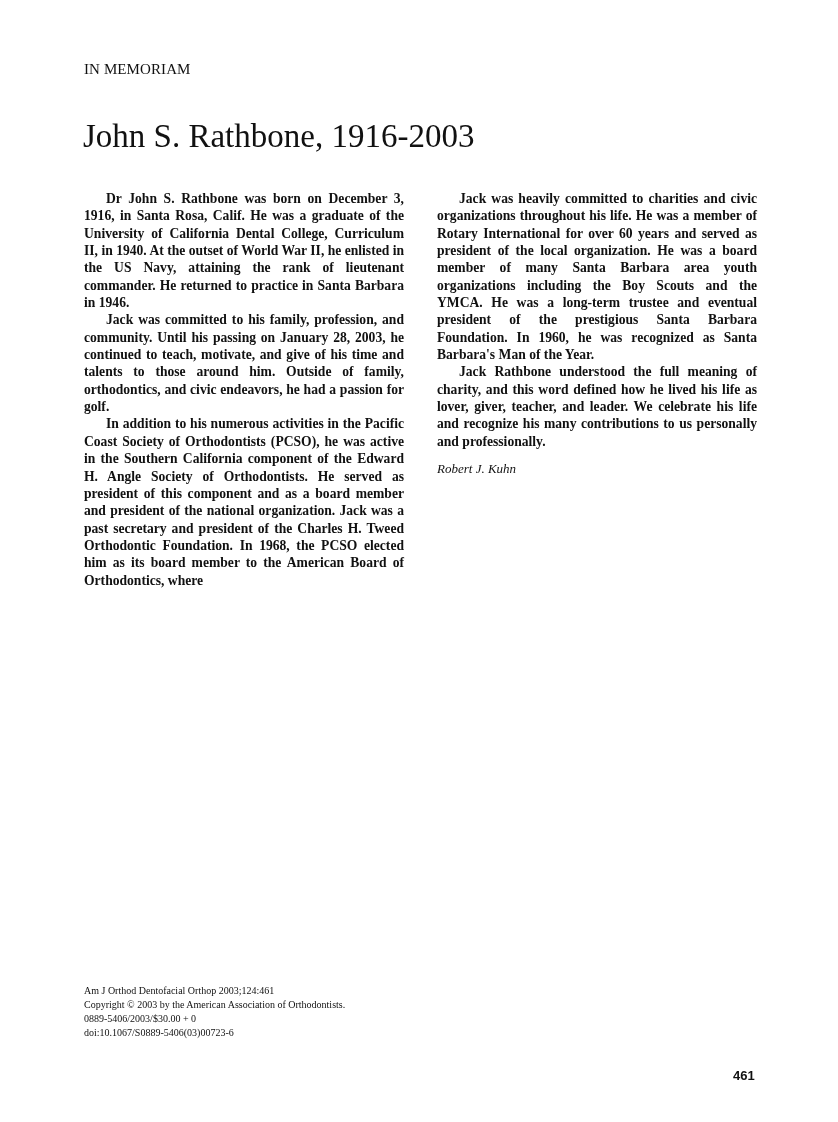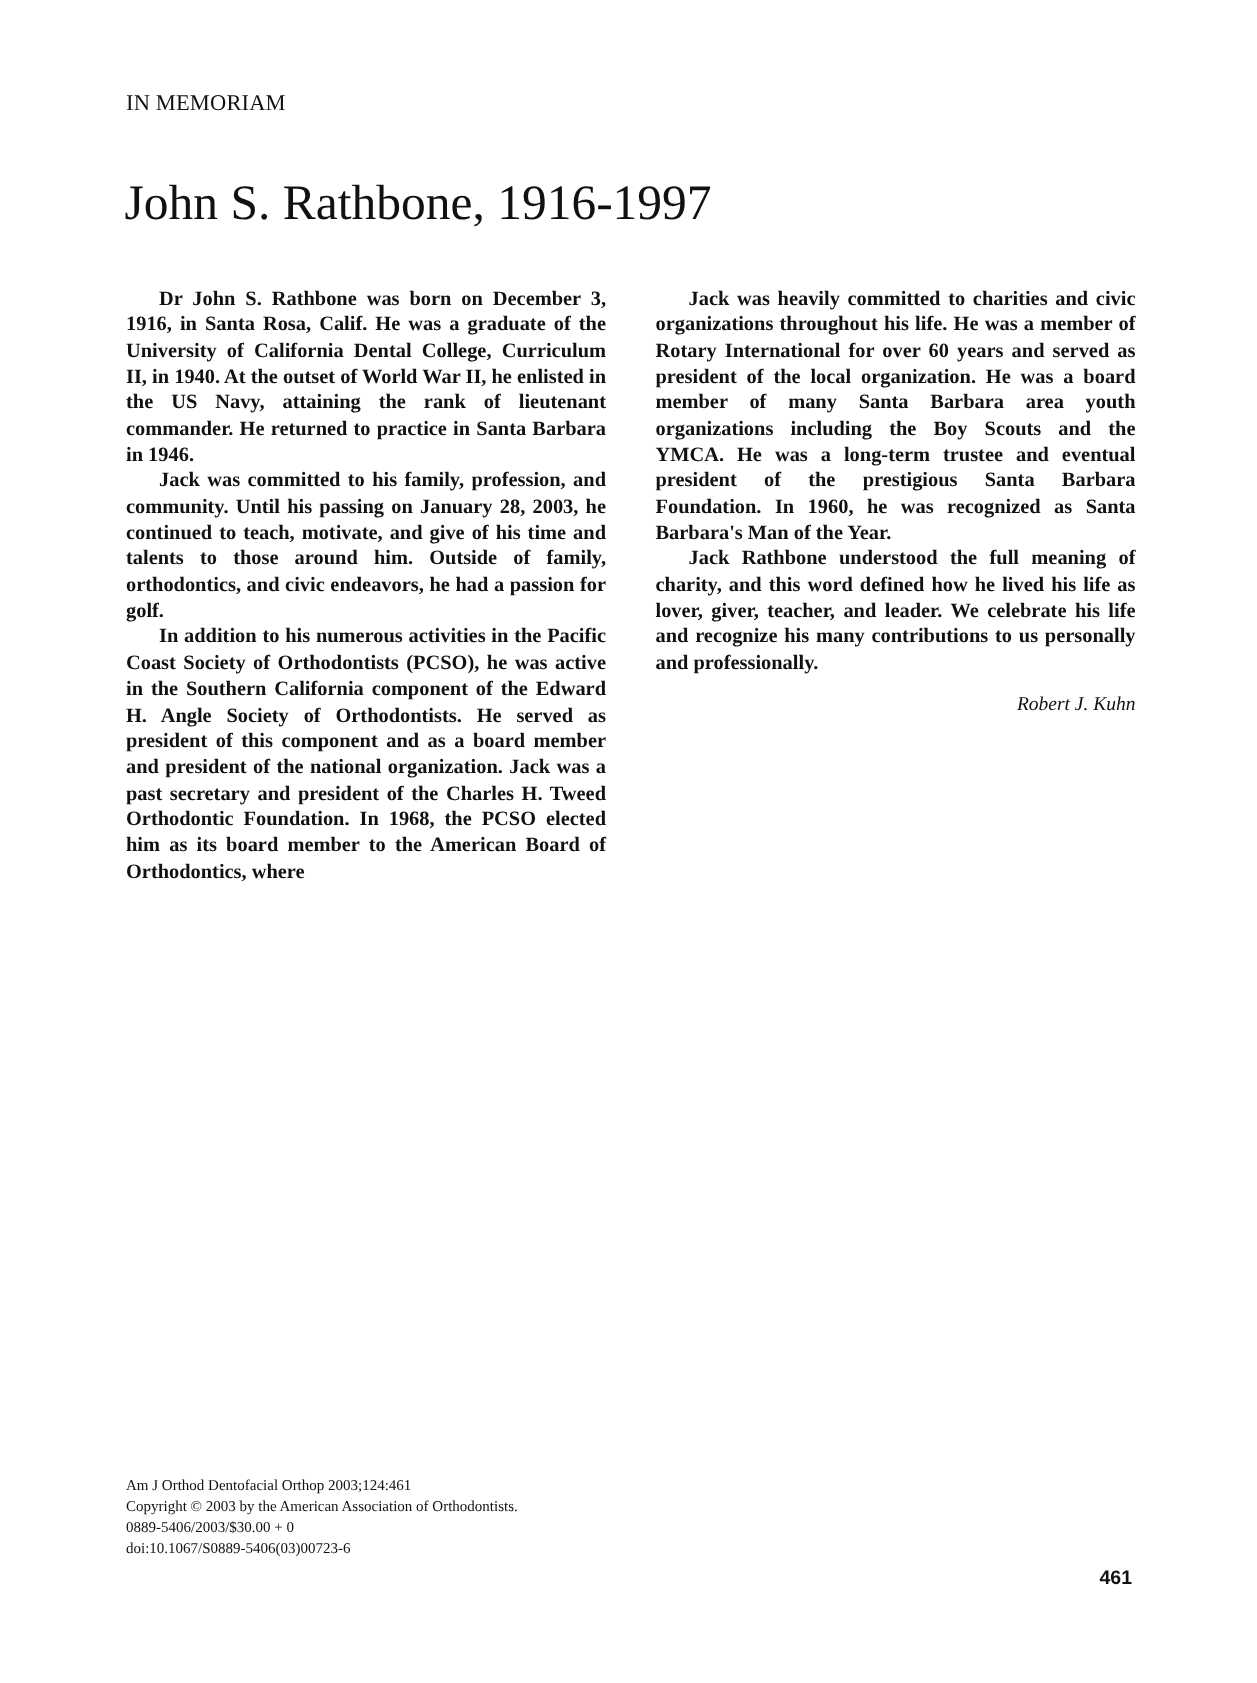--- a/index.html
+++ b/index.html
@@ -4,29 +4,29 @@
 <style>
   html, body { margin: 0; padding: 0; background: #ffffff; }
   body { width: 838px; height: 1122px; position: relative; overflow: hidden; font-family: "Liberation Serif", serif; color: #111; }
   .section-label { position: absolute; left: 84px; top: 61px; font-size: 15px; letter-spacing: 0.1px; }
   .title { position: absolute; left: 83px; top: 118px; font-size: 33px; font-weight: normal; margin: 0; line-height: 1.1; }
   .col { position: absolute; top: 190px; width: 320px; font-size: 13.6px; line-height: 17.35px; text-align: justify; }
   .col-left { left: 84px; }
   .col-right { left: 437px; }
   .col p { margin: 0; text-indent: 22px; font-weight: bold; }
   .col p.cont { text-indent: 0; }
-  .signature { margin-top: 10px; text-align: right; font-style: italic; font-size: 13px; line-height: 17px; }
+  .signature { margin-top: 10px; text-align: left; font-style: italic; font-size: 13px; line-height: 17px; }
   .footer { position: absolute; left: 84px; top: 984px; font-size: 10px; line-height: 14px; }
-  .page-num { position: absolute; left: 733px; top: 1044px; font-family: "Liberation Sans", sans-serif; font-weight: bold; font-size: 13px; }
+  .page-num { position: absolute; left: 733px; top: 1068px; font-family: "Liberation Sans", sans-serif; font-weight: bold; font-size: 13px; }
 </style>
 </head>
 <body>
 
 <div class="section-label">IN MEMORIAM</div>
-<h1 class="title">John S. Rathbone, 1916-1997</h1>
+<h1 class="title">John S. Rathbone, 1916-2003</h1>
 
 <div class="col col-left">
   <p>Dr John S. Rathbone was born on December 3, 1916, in Santa Rosa, Calif. He was a graduate of the University of California Dental College, Curriculum II, in 1940. At the outset of World War II, he enlisted in the US Navy, attaining the rank of lieutenant commander. He returned to practice in Santa Barbara in 1946.</p>
   <p>Jack was committed to his family, profession, and community. Until his passing on January 28, 2003, he continued to teach, motivate, and give of his time and talents to those around him. Outside of family, orthodontics, and civic endeavors, he had a passion for golf.</p>
   <p>In addition to his numerous activities in the Pacific Coast Society of Orthodontists (PCSO), he was active in the Southern California component of the Edward H. Angle Society of Orthodontists. He served as president of this component and as a board member and president of the national organization. Jack was a past secretary and president of the Charles H. Tweed Orthodontic Foundation. In 1968, the PCSO elected him as its board member to the American Board of Orthodontics, where</p>
 </div>
 
 <div class="col col-right">
   <p>Jack was heavily committed to charities and civic organizations throughout his life. He was a member of Rotary International for over 60 years and served as president of the local organization. He was a board member of many Santa Barbara area youth organizations including the Boy Scouts and the YMCA. He was a long-term trustee and eventual president of the prestigious Santa Barbara Foundation. In 1960, he was recognized as Santa Barbara's Man of the Year.</p>
   <p>Jack Rathbone understood the full meaning of charity, and this word defined how he lived his life as lover, giver, teacher, and leader. We celebrate his life and recognize his many contributions to us personally and professionally.</p>

